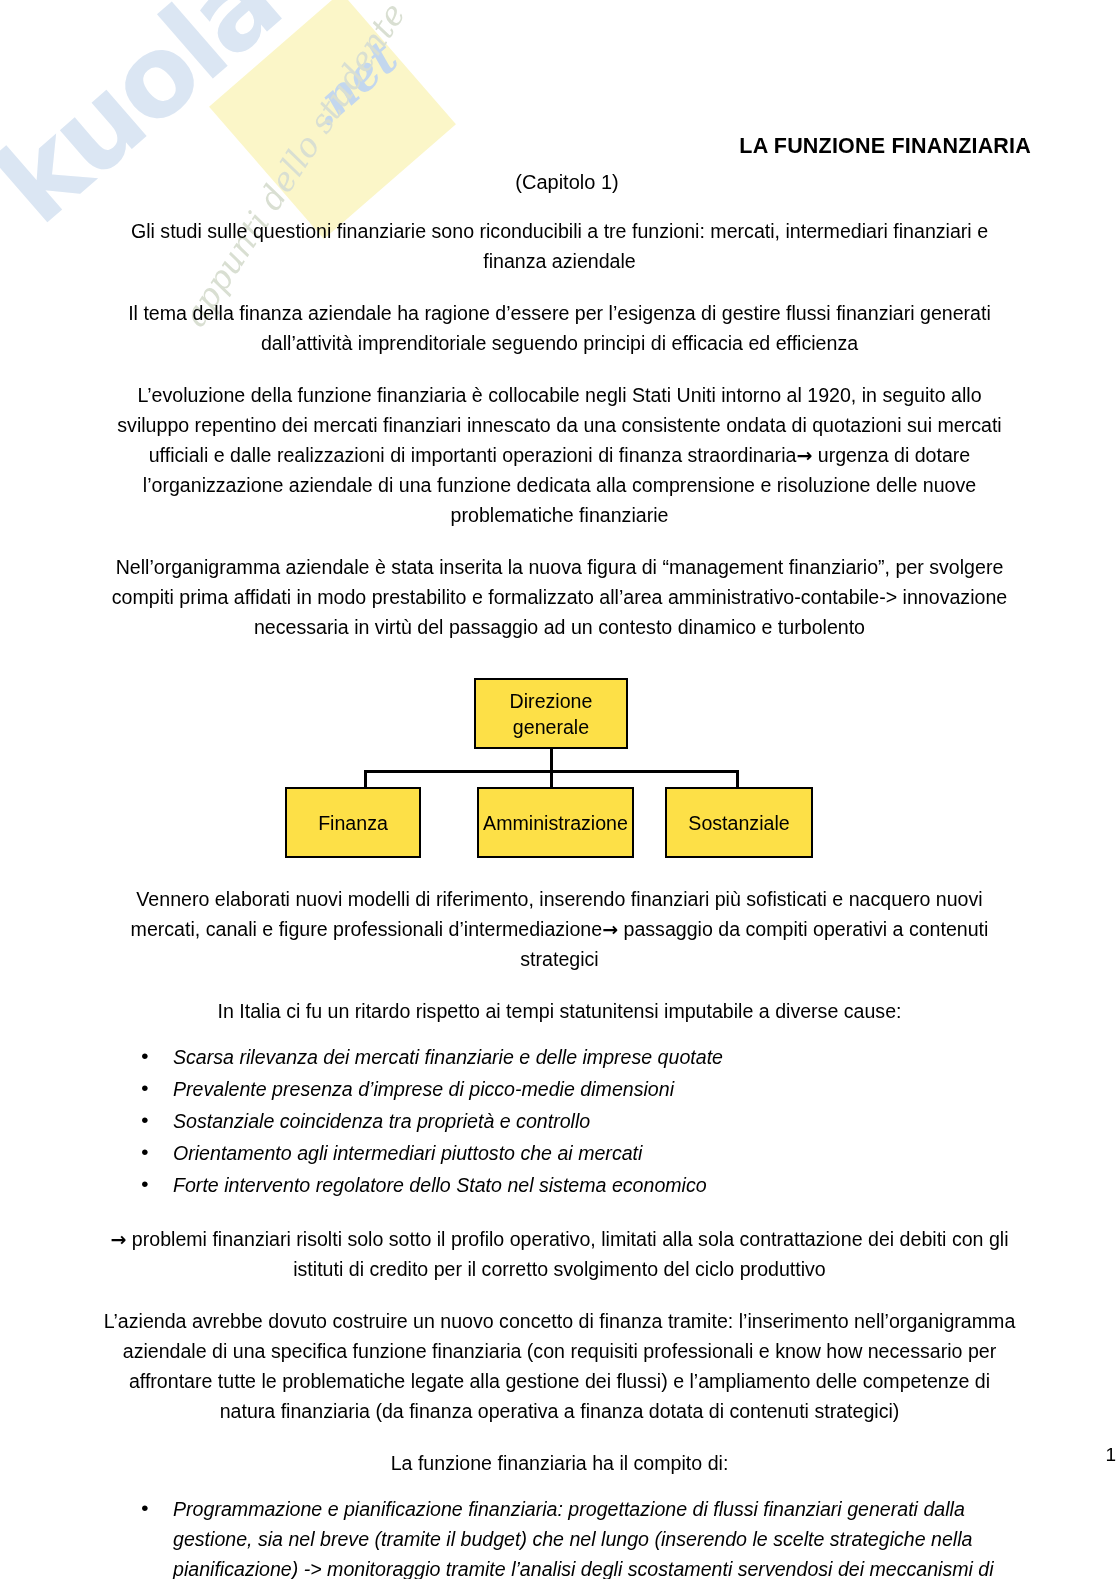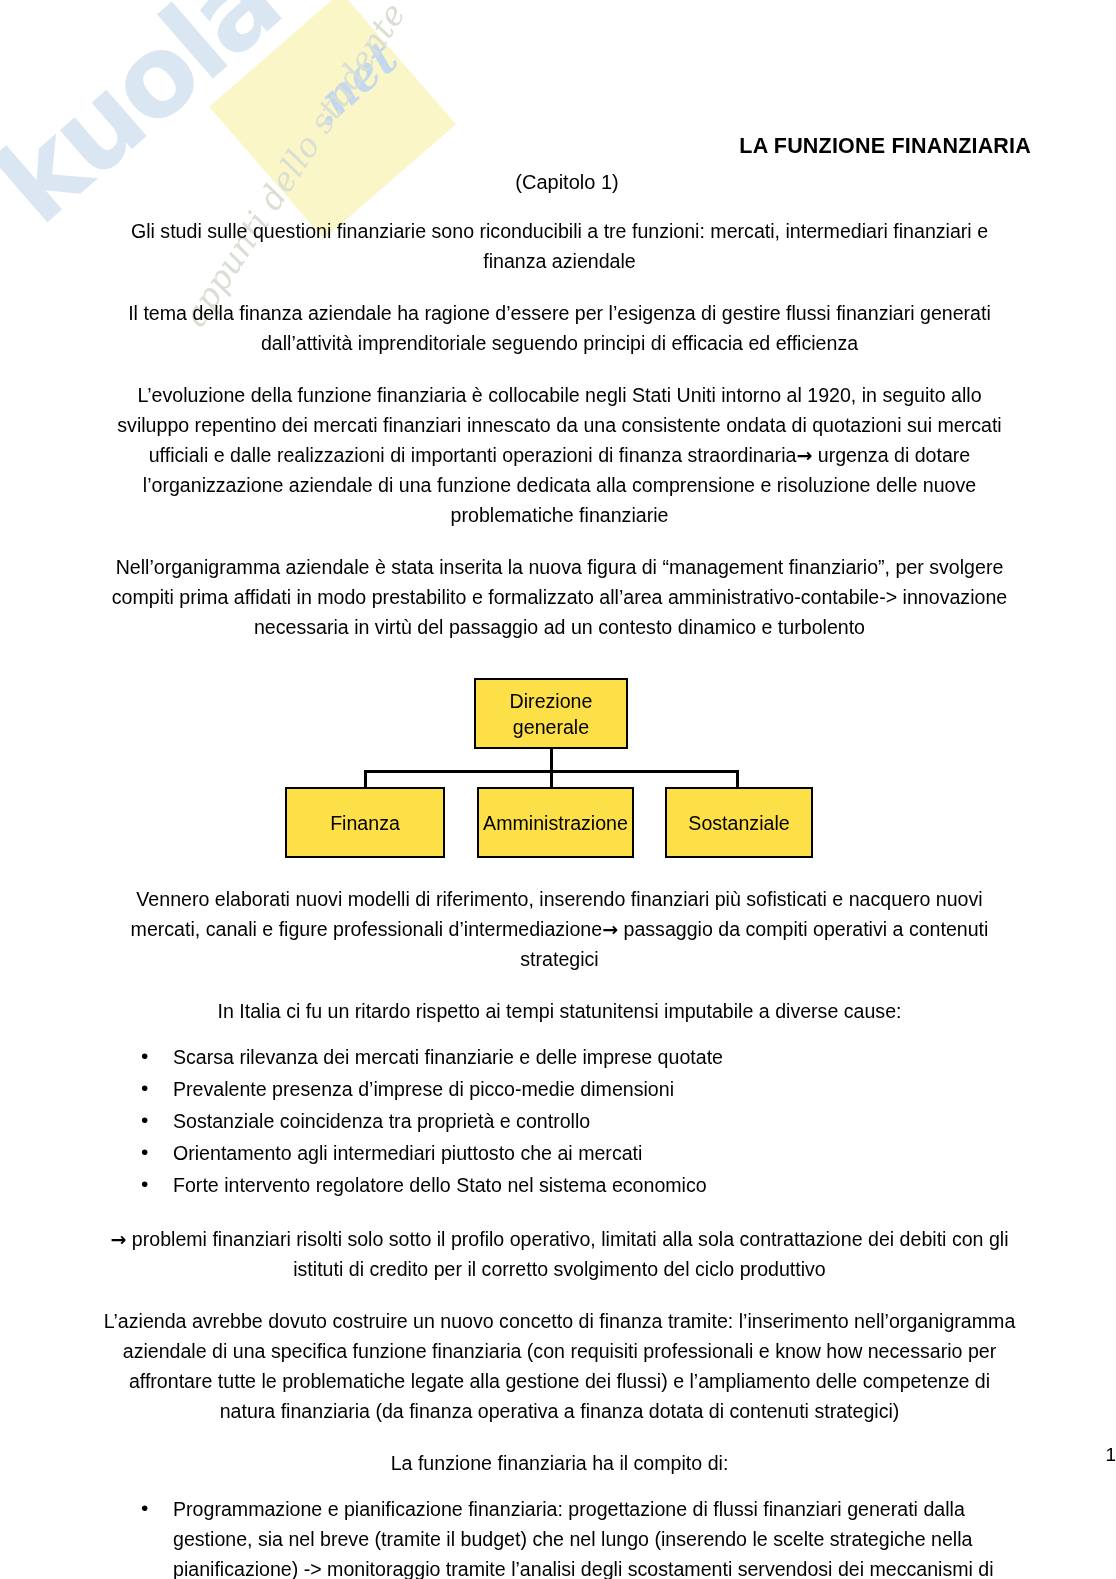--- a/index.html
+++ b/index.html
@@ -109,20 +109,21 @@
     margin: 0 15px 0 0;
     padding-top: 22px;
     text-align: center;
   }
 
   ul.bullets {
     list-style: none;
     margin: 0;
     padding: 0;
     padding-top: 16px;
+    font-style: italic;
   }
   ul.bullets > li {
     position: relative;
     font-size: 19.6px;
     line-height: 30px;
     padding-left: 70px;
     margin-bottom: 2px;
   }
   ul.bullets > li::before {
     content: "\2022";
@@ -156,21 +157,21 @@
     background: #fde047;
     display: flex;
     align-items: center;
     justify-content: center;
     text-align: center;
     font-size: 19.6px;
     line-height: 26px;
     z-index: 3;
   }
   .org-root   { left: 371px; top: 12px;  width: 154px; height: 71px; }
-  .org-left   { left: 182px; top: 121px; width: 160px; height: 71px; }
+  .org-left   { left: 182px; top: 121px; width: 136px; height: 71px; }
   .org-mid    { left: 374px; top: 121px; width: 157px; height: 71px; }
   .org-right  { left: 562px; top: 121px; width: 148px; height: 71px; }
 
   .org-line {
     position: absolute;
     background: #000000;
     z-index: 2;
   }
   
   .line-stem     { left: 447px; top: 83px;  width: 3px;  height: 23px; }

